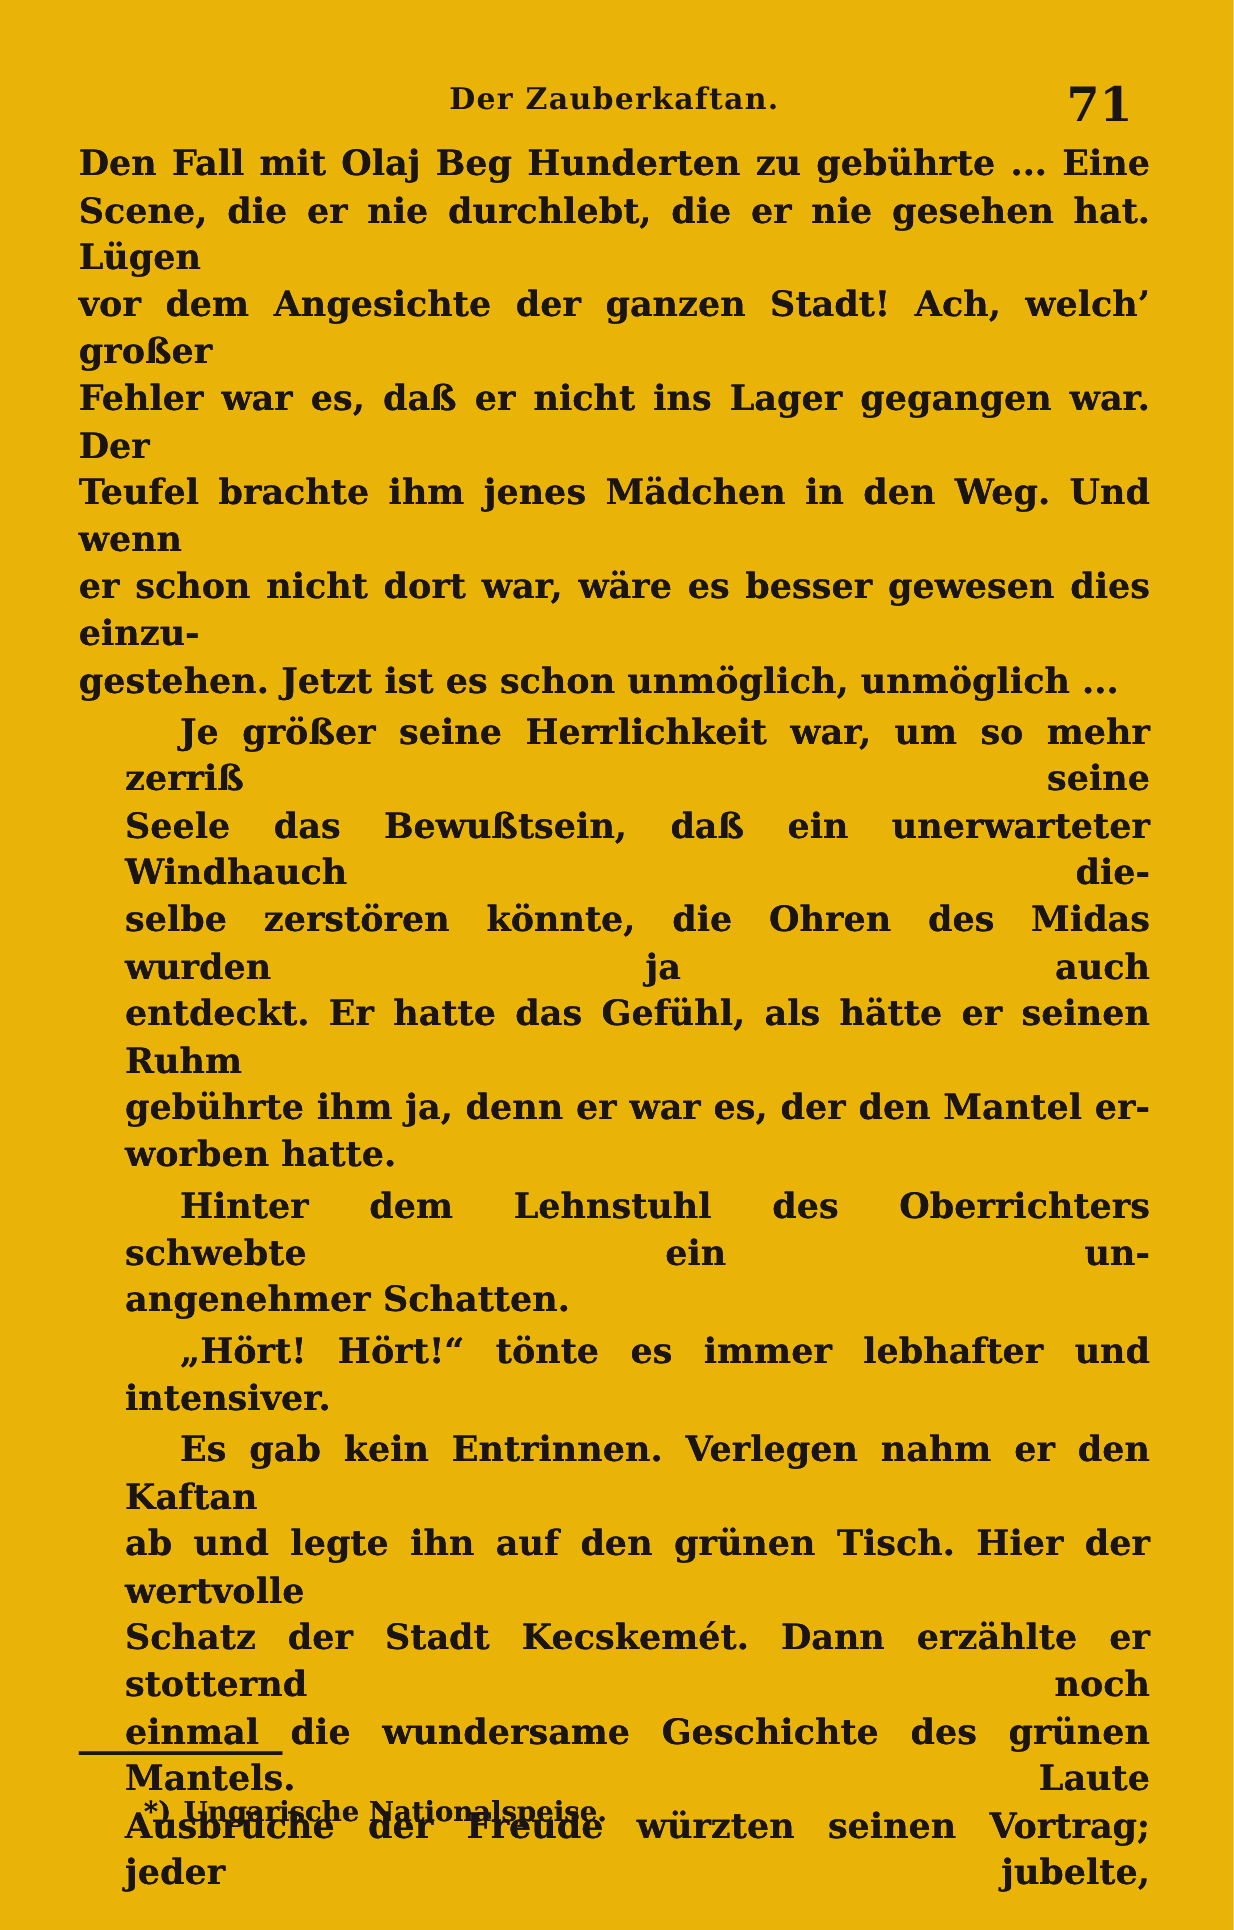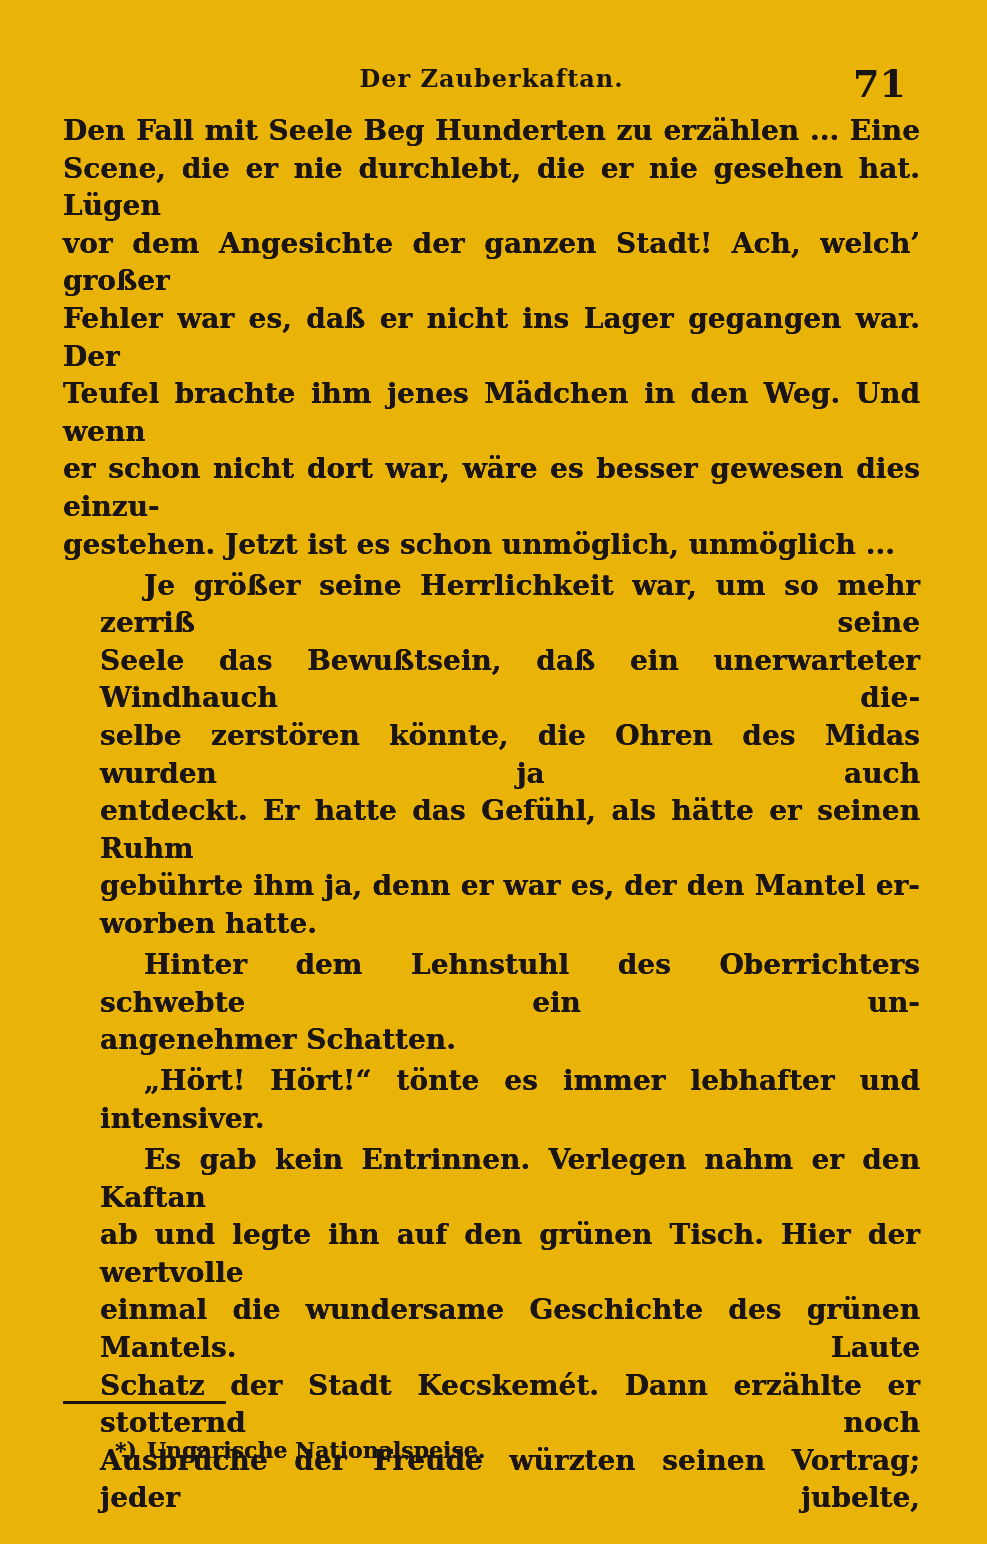--- a/index.html
+++ b/index.html
@@ -84,21 +84,21 @@
 
 <div class="page">
 
   <div class="running-header">
     <div class="header-title">Der Zauberkaftan.</div>
     <div class="header-page-number">71</div>
   </div>
 
   <div class="page-body">
       <div class="para">
-        <div class="line">Den Fall mit Seele Beg Hunderten zu erzählen ... Eine</div>
+        <div class="line">Den Fall mit Olaj Beg Hunderten zu gebührte ... Eine</div>
         <div class="line">Scene, die er nie durchlebt, die er nie gesehen hat. Lügen</div>
         <div class="line">vor dem Angesichte der ganzen Stadt! Ach, welch’ großer</div>
         <div class="line">Fehler war es, daß er nicht ins Lager gegangen war. Der</div>
         <div class="line">Teufel brachte ihm jenes Mädchen in den Weg. Und wenn</div>
         <div class="line">er schon nicht dort war, wäre es besser gewesen dies einzu-</div>
         <div class="line last">gestehen. Jetzt ist es schon unmöglich, unmöglich ...</div>
       </div>
       <div class="para">
         <div class="line indent">Je größer seine Herrlichkeit war, um so mehr zerriß seine</div>
         <div class="line">Seele das Bewußtsein, daß ein unerwarteter Windhauch die-</div>
@@ -110,22 +110,22 @@
       <div class="para">
         <div class="line indent">Hinter dem Lehnstuhl des Oberrichters schwebte ein un-</div>
         <div class="line last">angenehmer Schatten.</div>
       </div>
       <div class="para">
         <div class="line indent last">„Hört! Hört!“ tönte es immer lebhafter und intensiver.</div>
       </div>
       <div class="para">
         <div class="line indent">Es gab kein Entrinnen. Verlegen nahm er den Kaftan</div>
         <div class="line">ab und legte ihn auf den grünen Tisch. Hier der wertvolle</div>
+        <div class="line">Schatz der Stadt Kecskemét. Dann erzählte er stotternd noch</div>
         <div class="line">einmal die wundersame Geschichte des grünen Mantels. Laute</div>
-        <div class="line">Schatz der Stadt Kecskemét. Dann erzählte er stotternd noch</div>
         <div class="line">Ausbrüche der Freude würzten seinen Vortrag; jeder jubelte,</div>
       </div>
     </div>
 
   <div class="footnote-block">
     <div class="footnote-rule"></div>
     <div class="footnote-line">
       <span class="footnote-marker">*)</span><span>Ungarische Nationalspeise.</span>
     </div>
   </div>

